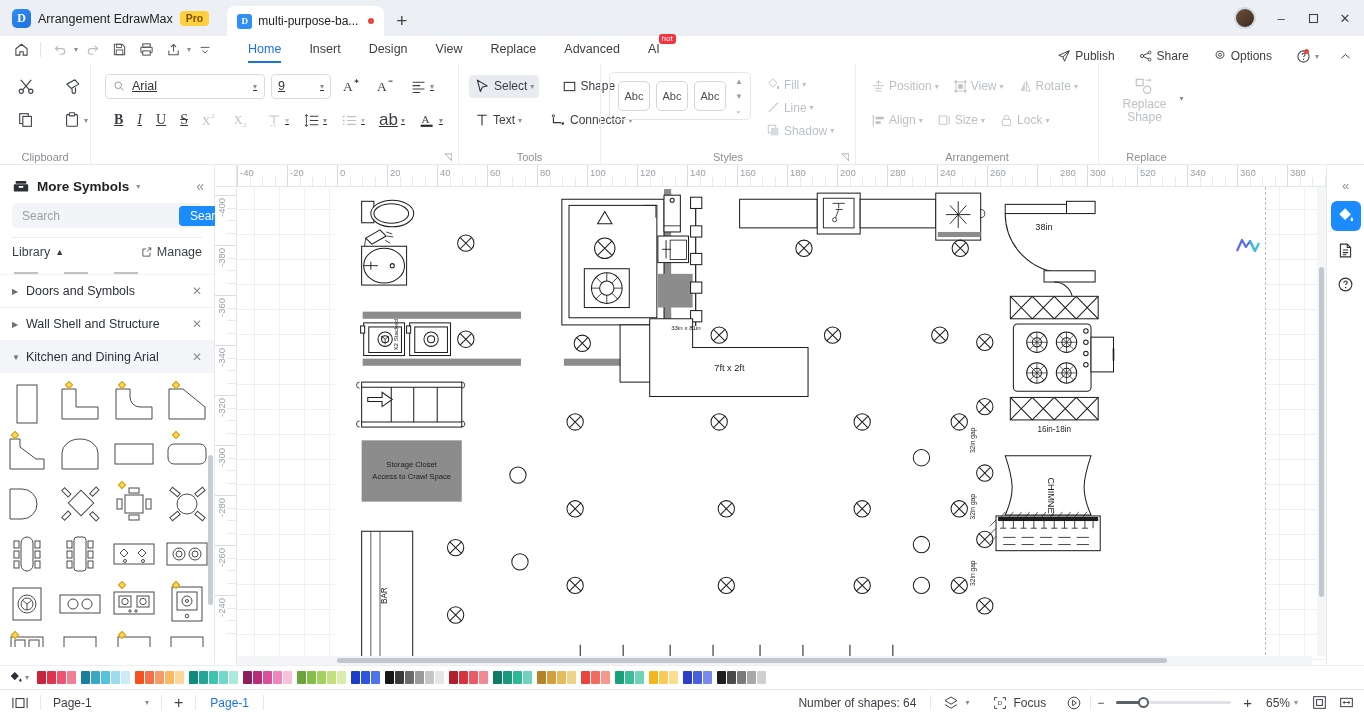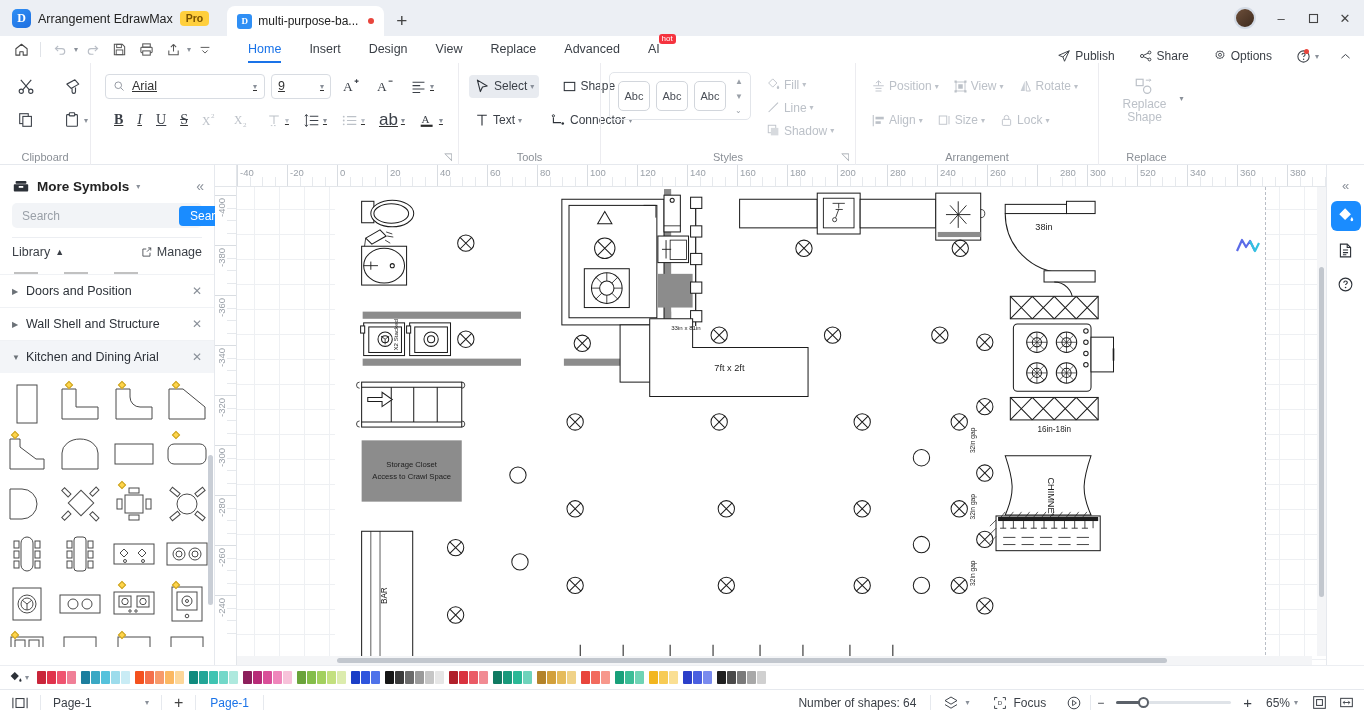--- a/index.html
+++ b/index.html
@@ -643,21 +643,21 @@
         </span>
       </div>
       <div class="cutrow">
           <i></i>
           <i></i>
           <i></i>
         </div>
 
       <div class="cat">
         <span class="tri">▶</span>
-        <span>Doors and Position</span>
+        <span>Doors and Symbols</span>
         <span class="x">✕</span>
       </div>
       <div class="cat">
         <span class="tri">▶</span>
         <span>Wall Shell and Structure</span>
         <span class="x">✕</span>
       </div>
       <div class="cat open">
         <span class="tri">▼</span>
         <span>Kitchen and Dining Arial</span>

